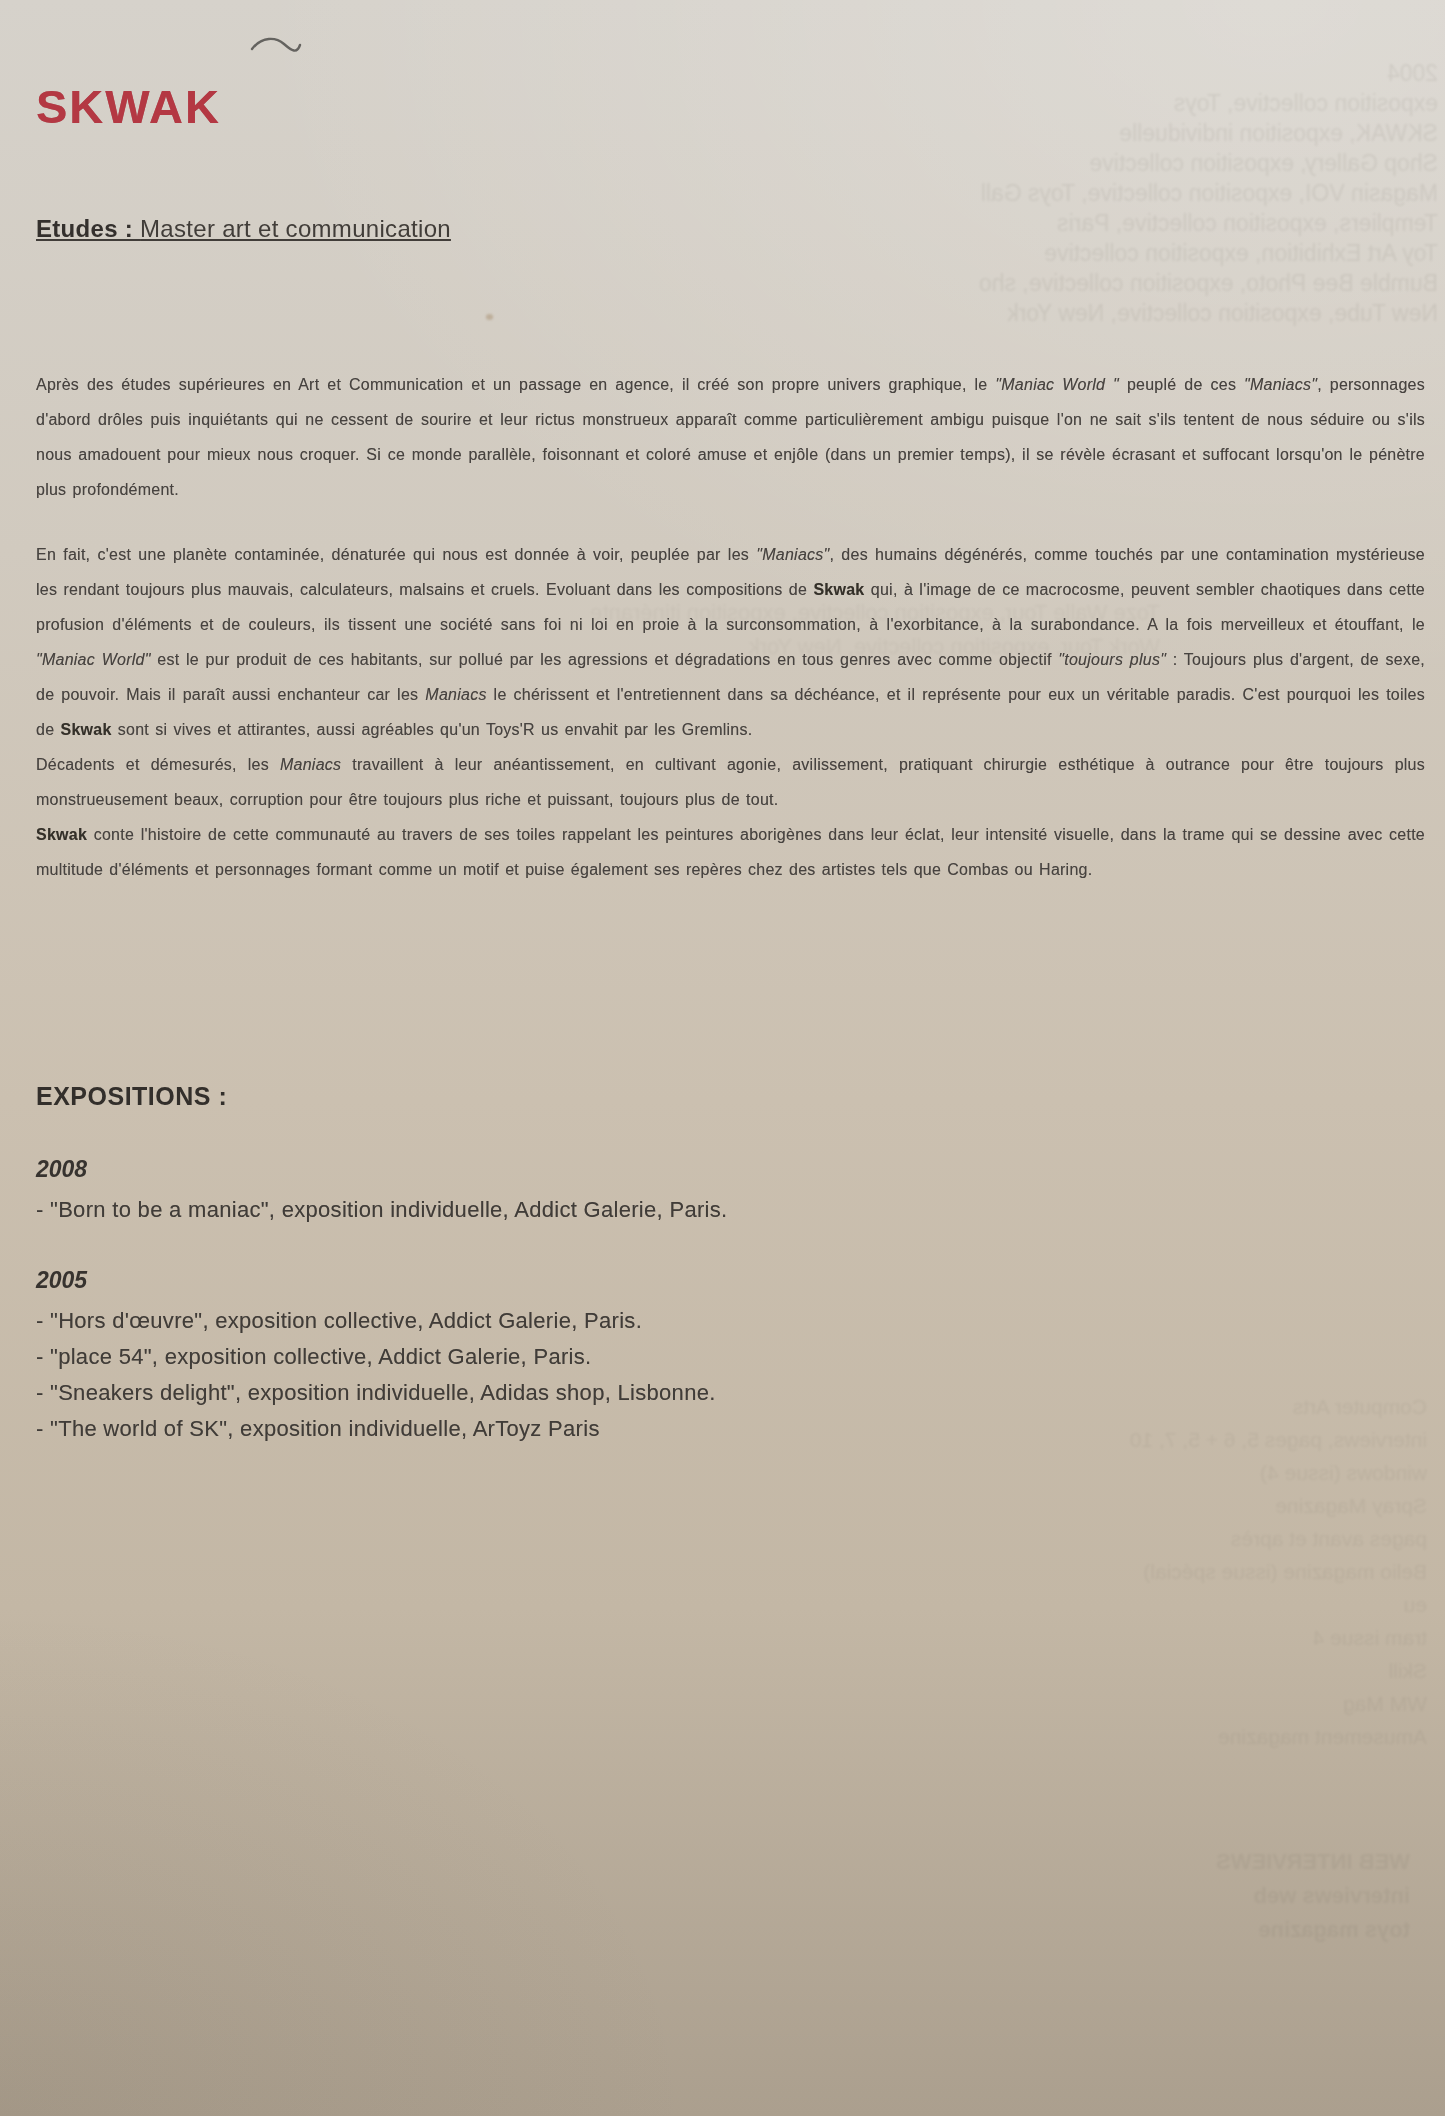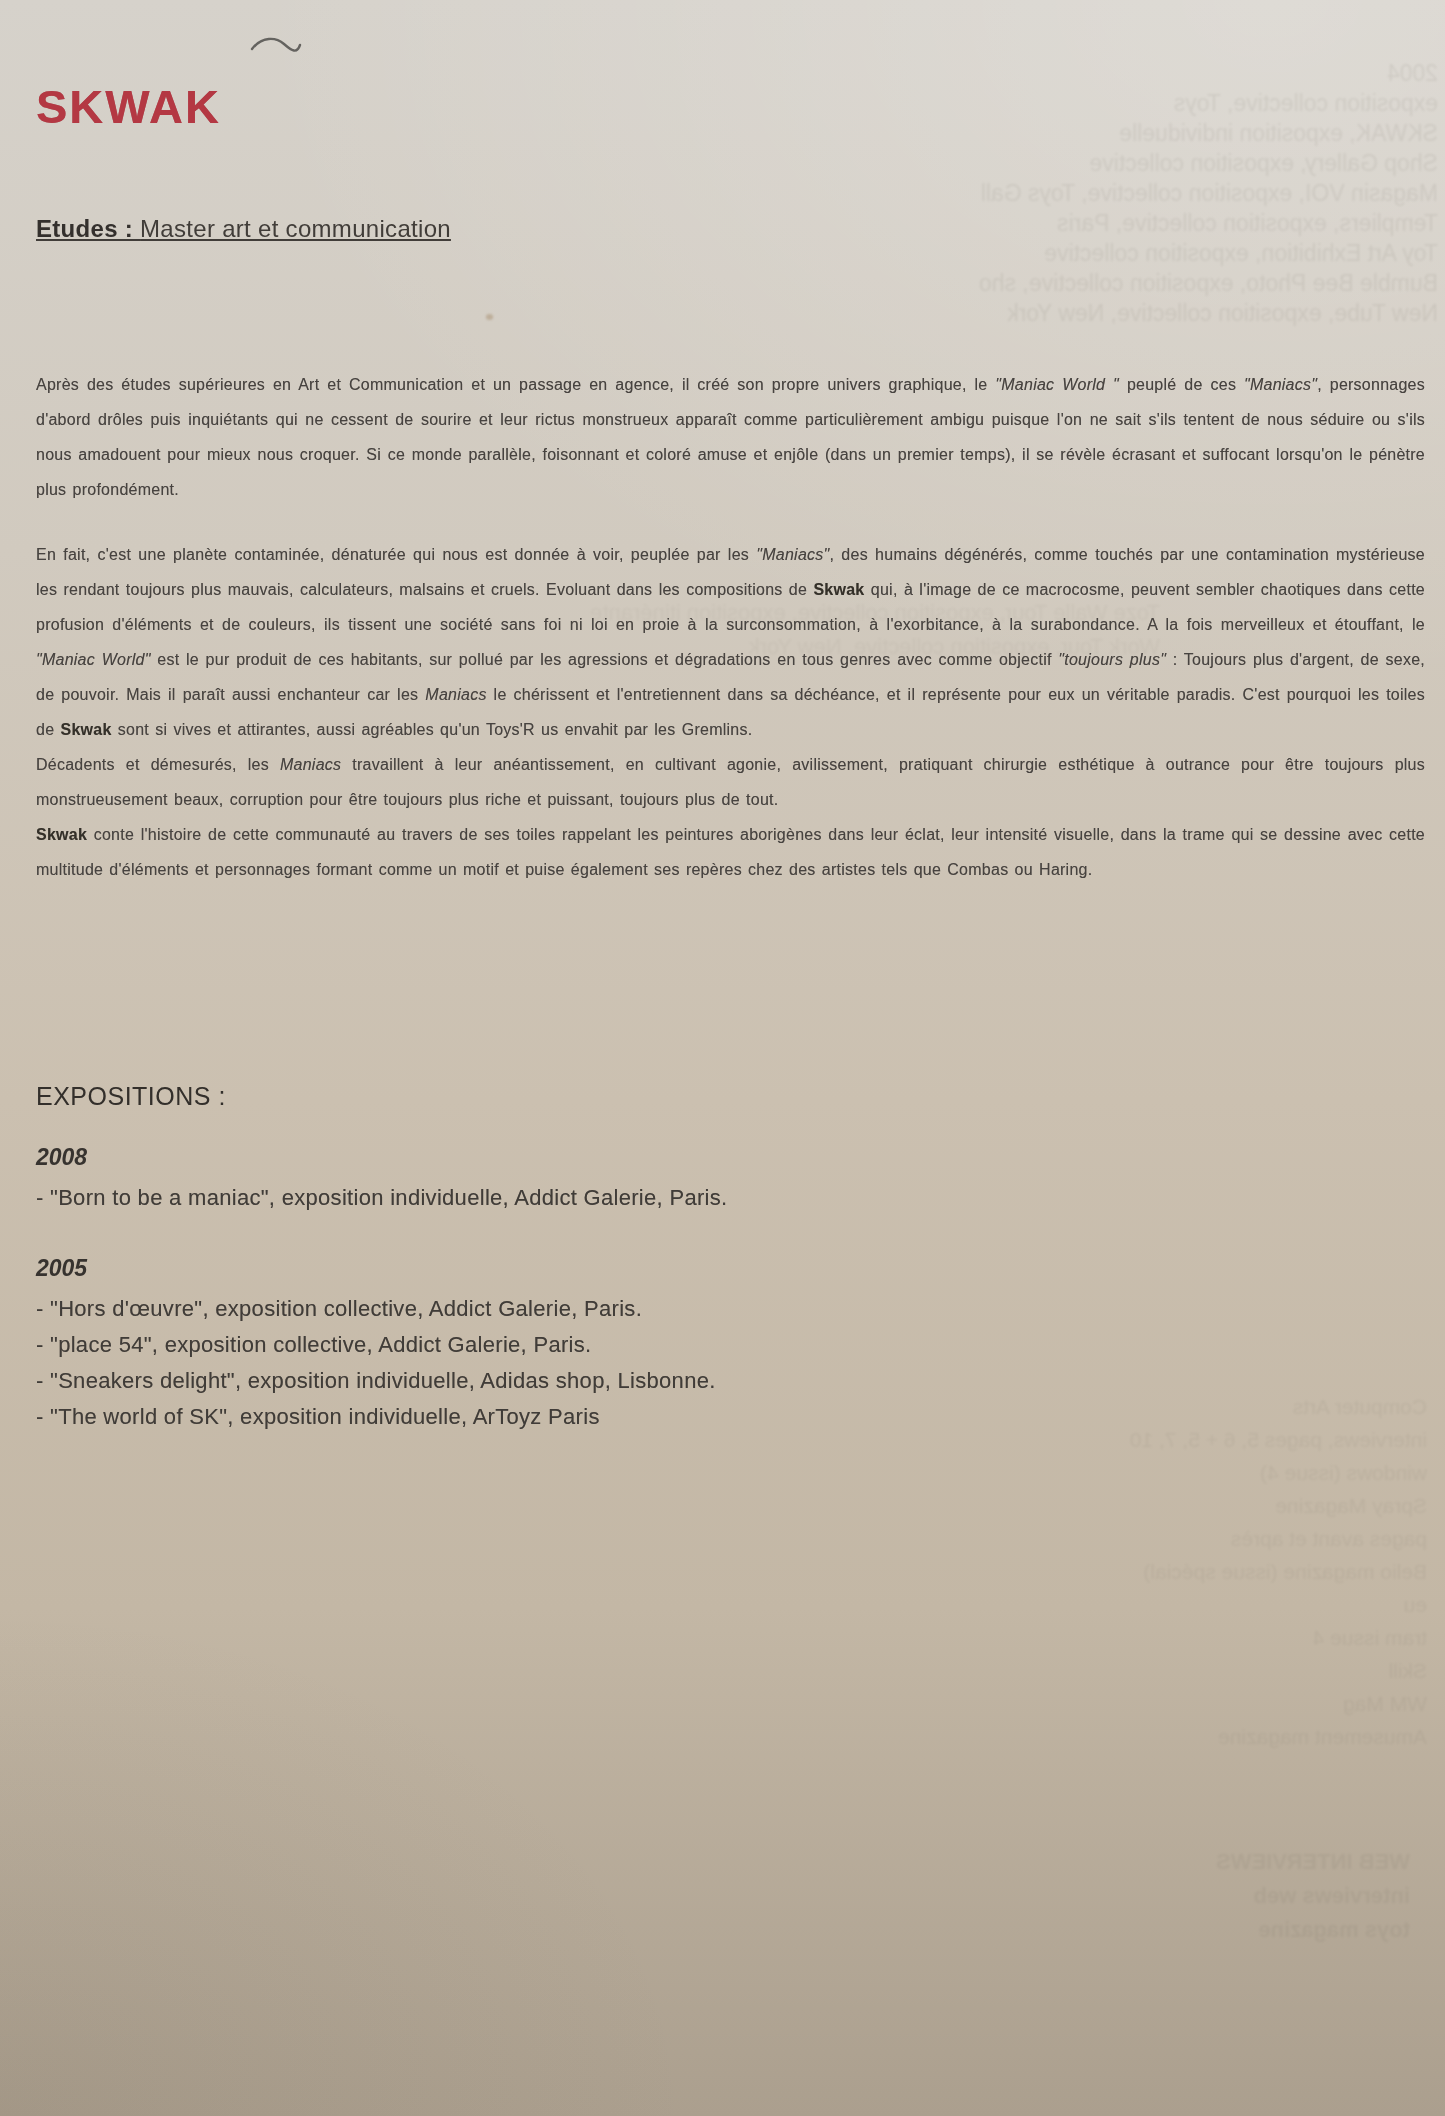--- a/index.html
+++ b/index.html
@@ -66,26 +66,26 @@
   p.bio.first { margin-top: 123px; }
   .bio-block { margin-top: 30px; }
 
   .seg.italic { font-style: italic; }
   .seg.bold { font-weight: 700; color: #343029; }
 
   h2.expo-heading {
     margin: 194px 0 0 0;
     font-size: 25px;
     line-height: 30px;
-    font-weight: 400;
+    font-weight: 700;
     letter-spacing: 0.5px;
     color: #332f2b;
   }
 
-  .year-group-1 { margin-top: 32px; }
+  .year-group-1 { margin-top: 44px; }
   .year-group-2 { margin-top: 38px; }
   .expo-year {
     font-size: 23px;
     line-height: 28px;
     font-weight: 700;
     font-style: italic;
     color: #37332f;
   }
   .expo-items { margin-top: 9px; }
   .expo-item {

